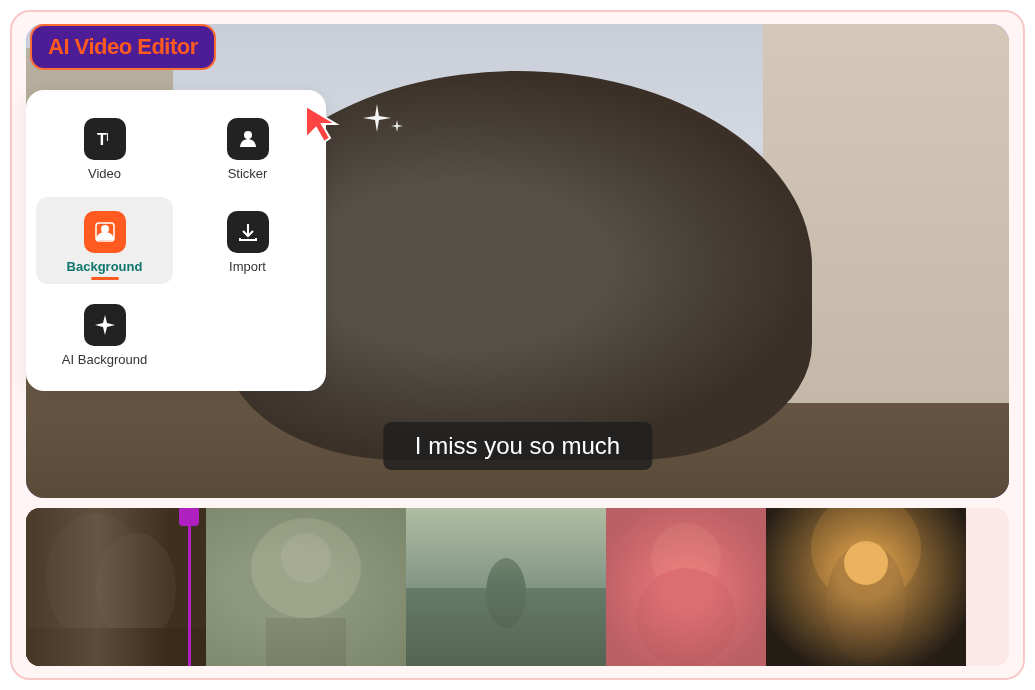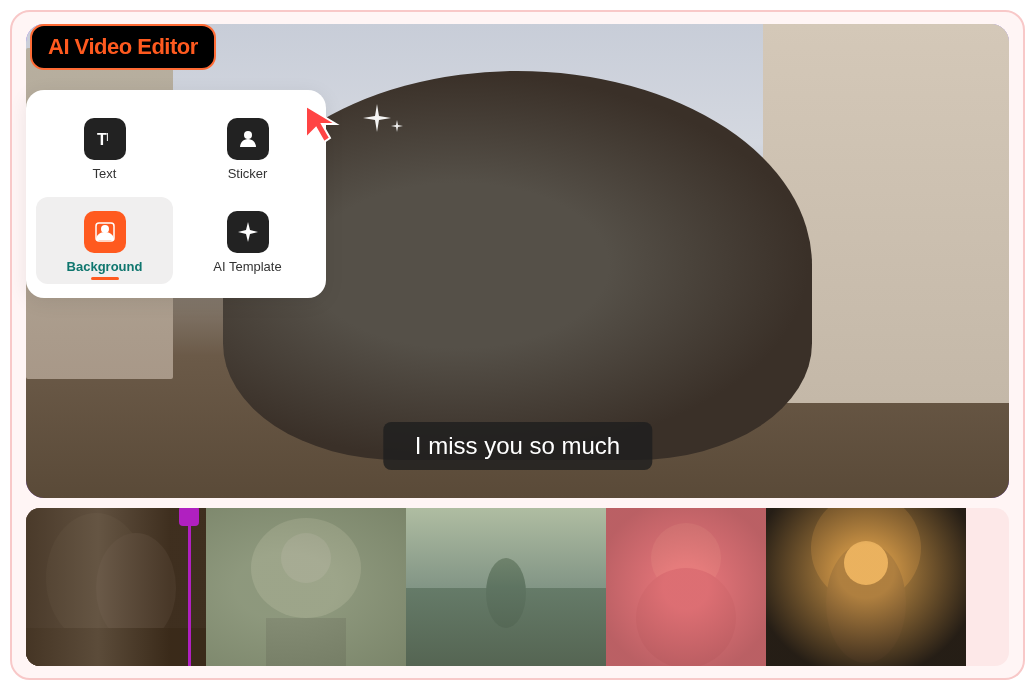--- a/index.html
+++ b/index.html
@@ -22,21 +22,21 @@
       position: relative;
       border: 2px solid #f8c8c8;
       overflow: hidden;
     }
 
     
     .app-title {
       position: absolute;
       top: 12px;
       left: 18px;
-      background: #000000;
+      background: #4c1d95;
       border: 2.5px solid #ff6b35;
       border-radius: 14px;
       padding: 8px 16px;
       font-size: 22px;
       font-weight: 900;
       color: #ff5a1f;
       z-index: 10;
       letter-spacing: -0.5px;
     }
 
@@ -328,21 +328,21 @@
   <div class="sidebar-panel">
 
 
     <div class="sidebar-item">
       <div class="icon-box">
         <svg width="24" height="24" viewBox="0 0 24 24" fill="white">
           <text x="4" y="18" font-size="16" font-weight="bold" fill="white">T</text>
           <text x="13" y="14" font-size="10" fill="white">I</text>
         </svg>
       </div>
-      <span class="item-label">Text</span>
+      <span class="item-label">Video</span>
     </div>
 
     <div class="sidebar-item">
       <div class="icon-box">
         <svg width="24" height="24" viewBox="0 0 24 24" fill="white">
           <circle cx="12" cy="8" r="4"></circle>
           <path d="M4,20 C4,15.6 7.6,12 12,12 C16.4,12 20,15.6 20,20"></path>
         </svg>
       </div>
       <span class="item-label">Sticker</span>
@@ -354,29 +354,38 @@
         <svg width="24" height="24" viewBox="0 0 24 24" fill="white">
           <circle cx="12" cy="9" r="4"></circle>
           <path d="M3,20 C3,15 7,12 12,12 C17,12 21,15 21,20" fill="white"></path>
           <rect x="3" y="3" width="18" height="18" rx="3" fill="none" stroke="white" stroke-width="1.5"></rect>
         </svg>
       </div>
       <span class="item-label">Background</span>
       <div class="active-underline"></div>
     </div>
 
+    <div class="sidebar-item">
+      <div class="icon-box">
+        <svg width="24" height="24" viewBox="0 0 24 24" fill="none" stroke="white" stroke-width="2">
+          <path d="M12,4 L12,16 M7,11 L12,16 L17,11"></path>
+          <path d="M4,18 L4,20 L20,20 L20,18"></path>
+        </svg>
+      </div>
+      <span class="item-label">Import</span>
+    </div>
 
 
     <div class="sidebar-item">
       <div class="icon-box">
         <svg width="24" height="24" viewBox="0 0 24 24" fill="white">
           <path d="M12,2 L14,10 L22,12 L14,14 L12,22 L10,14 L2,12 L10,10 Z" fill="white"></path>
         </svg>
       </div>
-      <span class="item-label">AI Template</span>
+      <span class="item-label">AI Background</span>
     </div>
 
   </div>
 
   <div class="video-area">
     <div class="scene-bg"></div>
     <div class="scene-building-left"></div>
     <div class="scene-building-right"></div>
     <div class="scene-figures"></div>
     <div class="subtitle-bar">I miss you so much</div>

